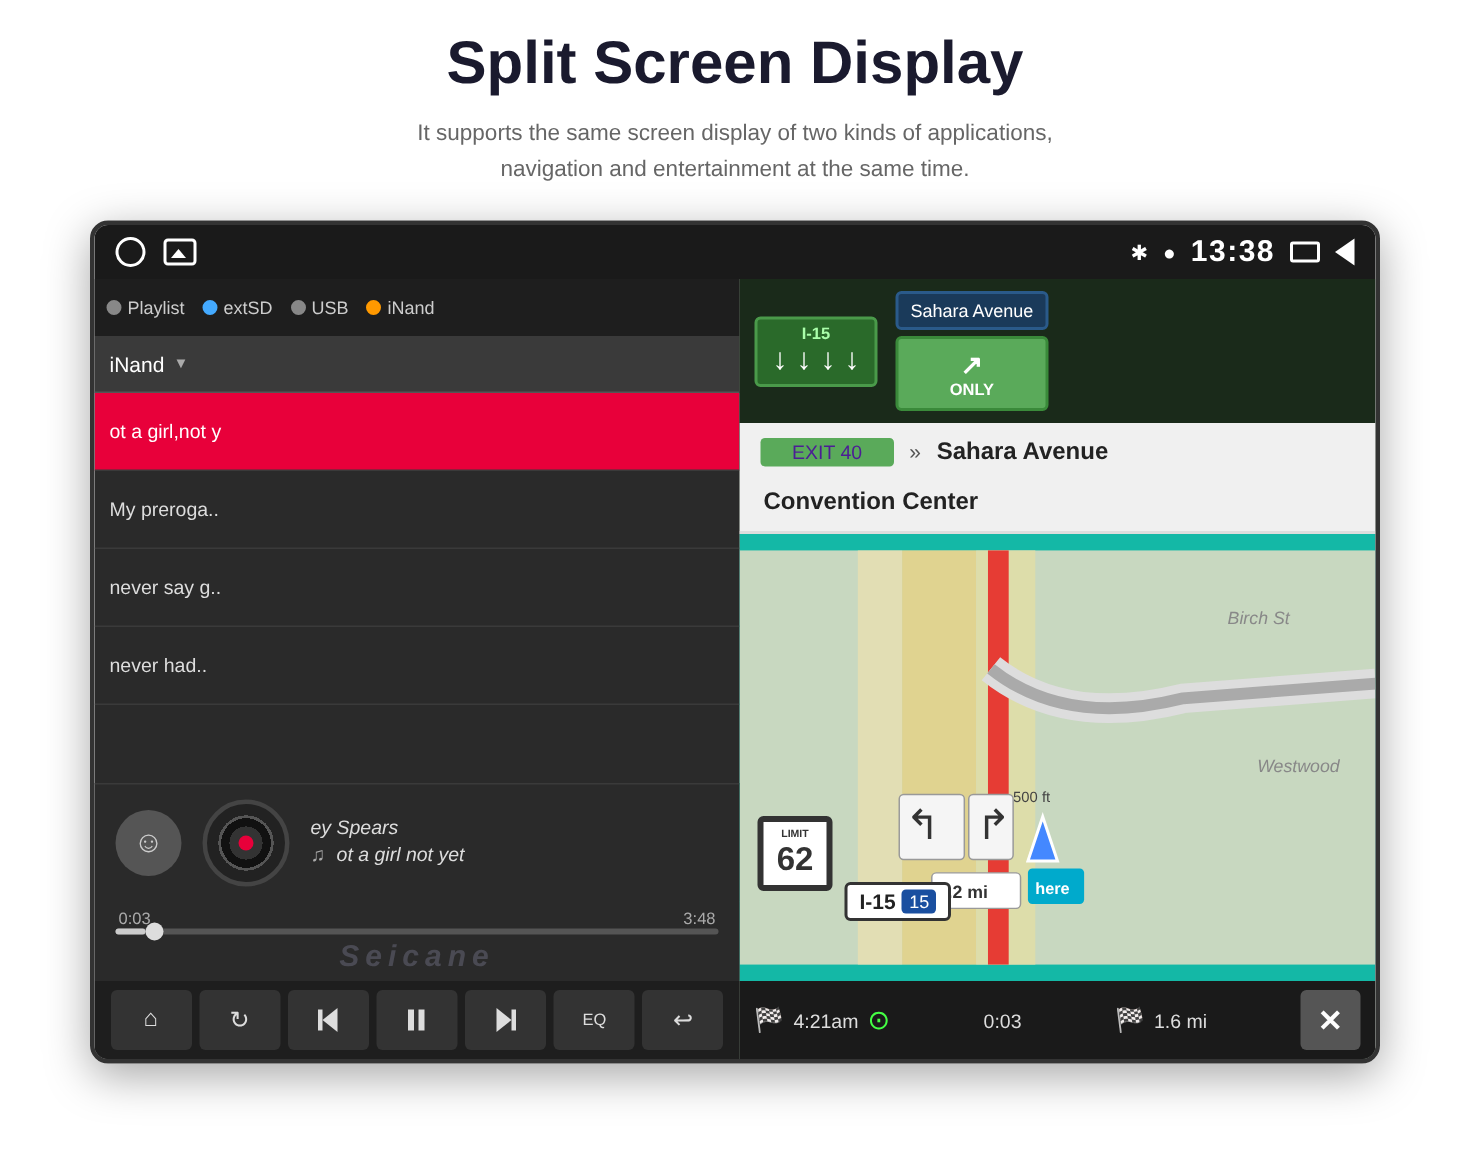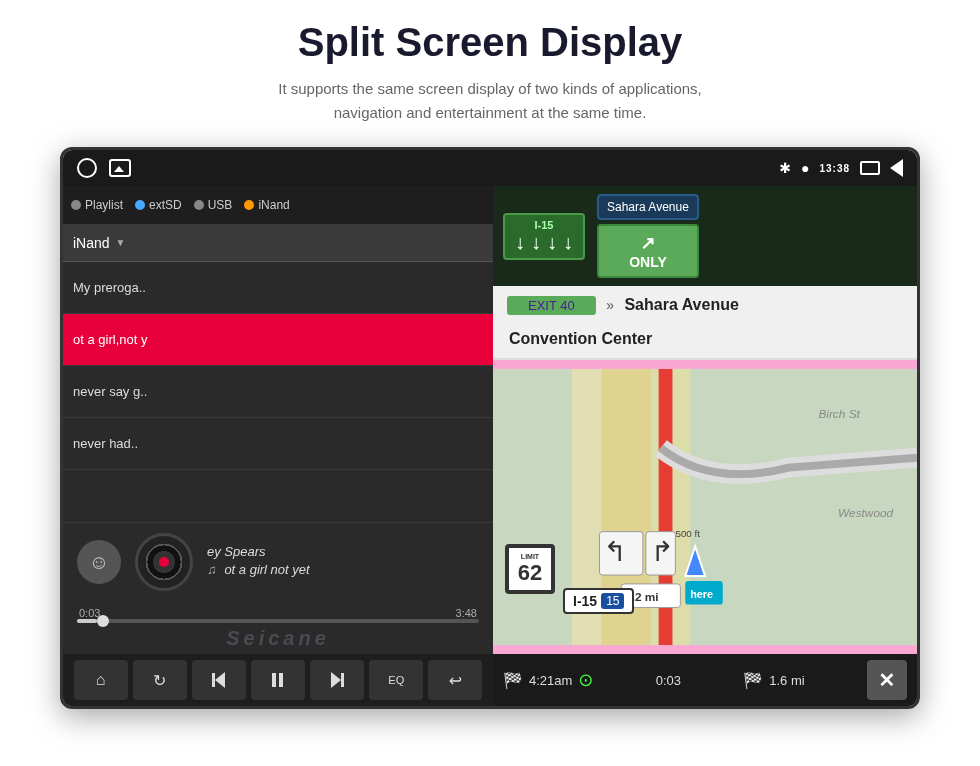--- a/index.html
+++ b/index.html
@@ -65,21 +65,21 @@
       position: relative;
     }
     .image-icon::after {
       content: '';
       position: absolute;
       bottom: 3px; left: 3px;
       border-left: 5px solid transparent;
       border-right: 5px solid transparent;
       border-bottom: 6px solid #fff;
     }
-    .time-display { font-size: 10px; font-weight: bold; letter-spacing: 1px; }
+    .time-display { font-size: 20px; font-weight: bold; letter-spacing: 1px; }
     .screen-icon {
       width: 20px; height: 14px;
       border: 2px solid #fff;
       border-radius: 2px;
     }
     .back-icon {
       width: 0; height: 0;
       border-top: 9px solid transparent;
       border-bottom: 9px solid transparent;
       border-right: 13px solid #fff;
@@ -314,21 +314,21 @@
     }
     .exit-text {
       font-size: 16px;
       font-weight: bold;
       color: #222;
     }
 
     
     .map-area {
       flex: 1;
-      background: #f9a8d4;
+      background: #14b8a6;
       position: relative;
       overflow: hidden;
     }
 
     
     .speed-sign {
       position: absolute;
       bottom: 60px;
       left: 12px;
       background: #fff;
@@ -440,25 +440,25 @@
           <span>iNand</span>
         </div>
       </div>
 
       <div class="inand-selector">
         <span>iNand</span>
         <span class="dropdown-arrow">▼</span>
       </div>
 
       <div class="song-list">
+        <div class="song-item active">
+          <span>ot a girl,not y</span>
+        </div>
         <div class="song-item">
           <span>My preroga..</span>
-        </div>
-        <div class="song-item active">
-          <span>ot a girl,not y</span>
         </div>
         <div class="song-item">
           <span>never say g..</span>
         </div>
         <div class="song-item">
           <span>never had..</span>
         </div>
       </div>
 
       <div class="player-area">
@@ -538,21 +538,21 @@
               <span style="font-size:20px; color:#fff;">↓</span>
               <span style="font-size:20px; color:#fff;">↓</span>
               <span style="font-size:20px; color:#fff;">↓</span>
             </div>
           </div>
         </div>
         <div style="display:flex; flex-direction:column; gap:4px; margin-left:4px;">
           <div style="background:#1a3a5a; border:2px solid #2a5a8a; border-radius:4px; padding:4px 8px; color:#fff; font-size:12px; text-align:center;">Sahara Avenue</div>
           <div class="only-sign">
             <span class="only-arrow">↗</span>
-            <span style="font-size:14px;">ONLY</span>
+            <span style="font-size:11px;">ONLY</span>
           </div>
         </div>
       </div>
 
       <div class="exit-info">
         <span class="exit-badge">EXIT 40</span>
         <span style="font-size:14px; color:#555; margin-right:6px;">»</span>
         <span class="exit-text">
           <span>Sahara Avenue</span>
         </span>

